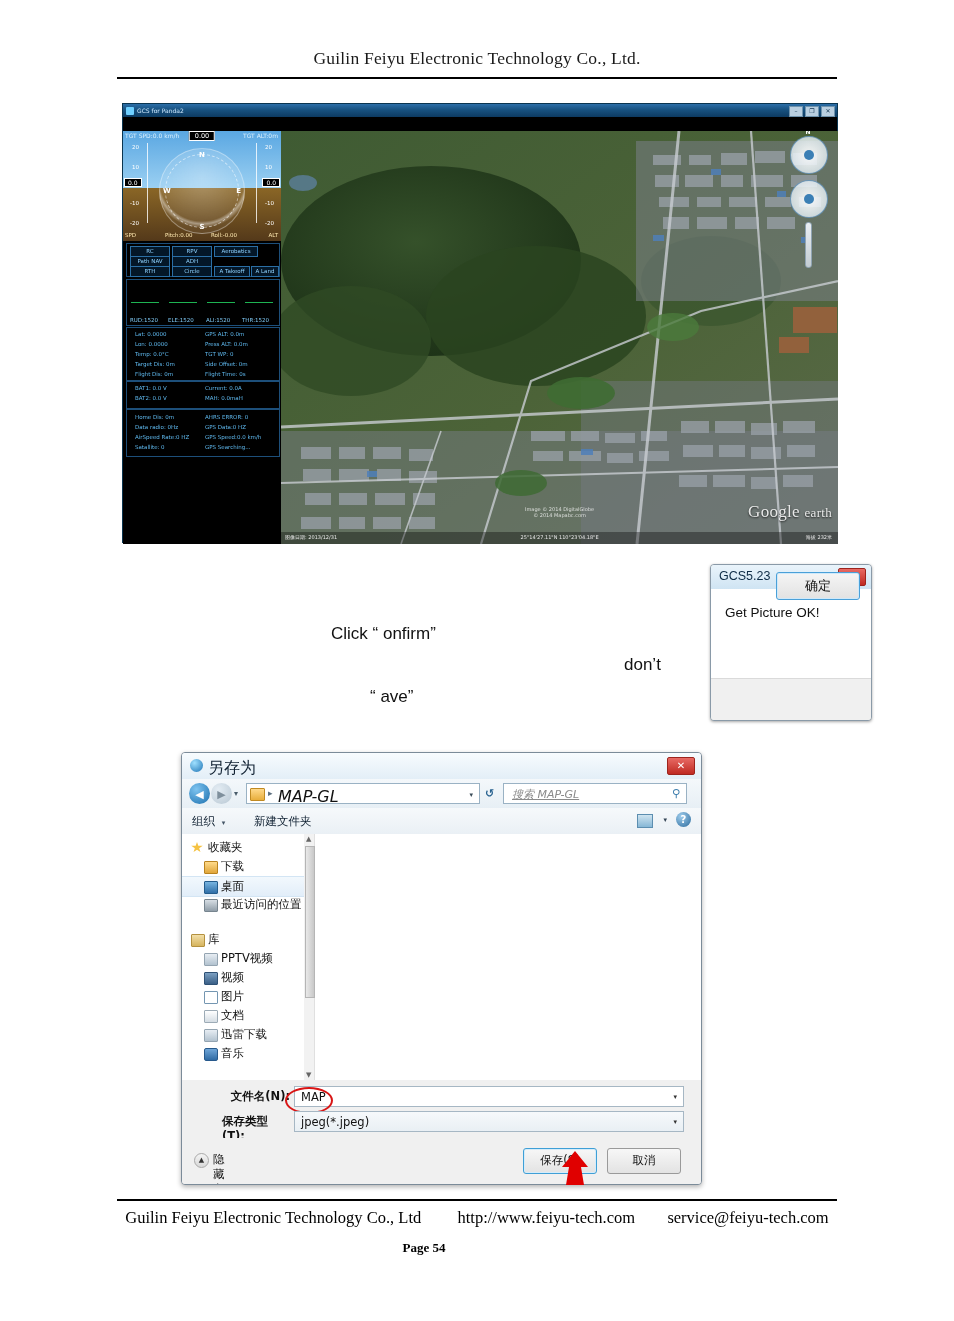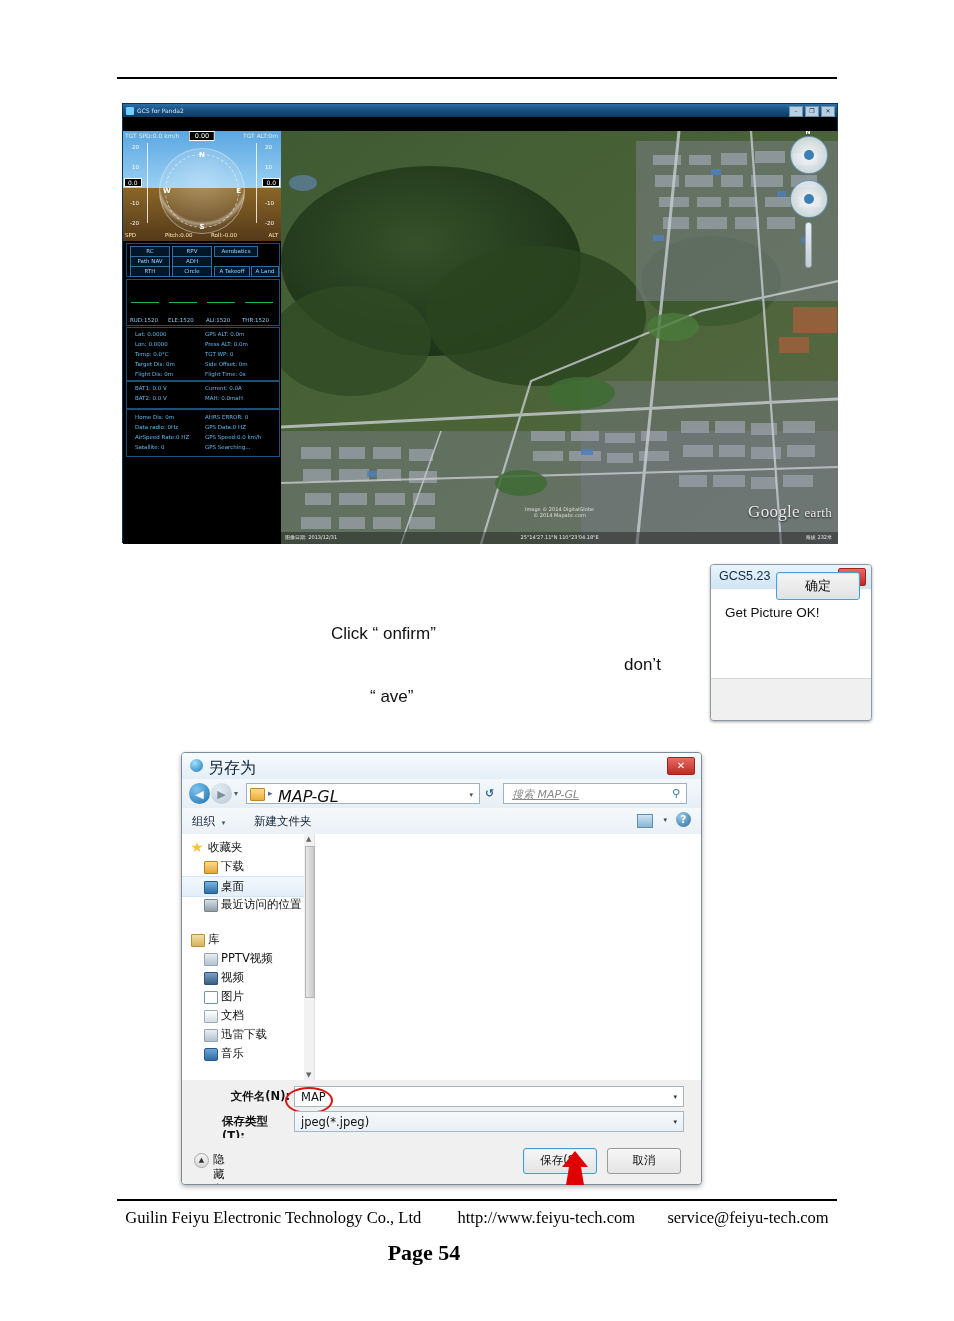--- a/index.html
+++ b/index.html
@@ -23,21 +23,21 @@
   .page-footer .ftr-rule{
     position:absolute;left:117px;top:1199px;width:720px;height:2px;background:#000;
   }
   .page-footer .ftr-line{
     position:absolute;left:0;top:1208px;width:954px;text-align:center;font-size:16.5px;
   }
   .page-footer .ftr-line span{display:inline-block;}
   .ftr-gap1{width:28px;}
   .ftr-gap2{width:24px;}
   .page-footer .ftr-page{
-    position:absolute;left:0;top:1240px;width:848px;text-align:center;font-size:22px;font-weight:bold;
+    position:absolute;left:0;top:1240px;width:848px;text-align:center;font-size:13px;font-weight:bold;
   }
 
   
   .gcs-window{
     position:absolute;left:122px;top:103px;width:716px;height:440px;
     background:#000;border:1px solid #0a3550;box-sizing:border-box;
     font-family:"DejaVu Sans",sans-serif;
   }
   .gcs-titlebar{
     position:absolute;left:0;top:0;width:100%;height:13px;
@@ -359,20 +359,21 @@
   .btn-save{right:104px;border-color:#3f9fd6;box-shadow:0 0 0 1px #d5ecfa inset;}
   .btn-cancel{right:20px;}
   .arrow-cursor{
     position:absolute;left:562px;top:1151px;width:26px;height:34px;
   }
 </style>
 </head>
 <body>
 
 <div class="page-header">
+  <div class="hdr-text">Guilin Feiyu Electronic Technology Co., Ltd.</div>
   <div class="hdr-rule"></div>
 </div>
 
 <div class="gcs-window">
 
   <div class="gcs-titlebar">
     <span class="tb-ico"></span>
     <span class="tb-title">GCS for Panda2</span>
     <span class="gcs-winbtns">
       <i>–</i>

